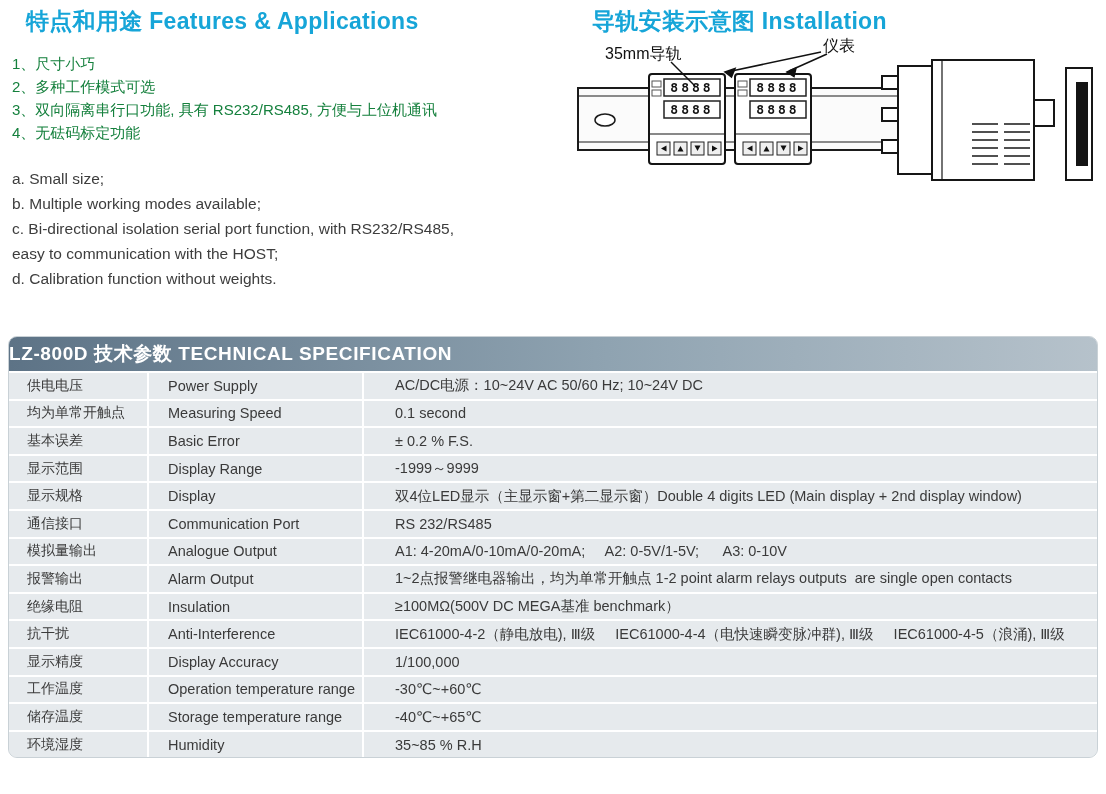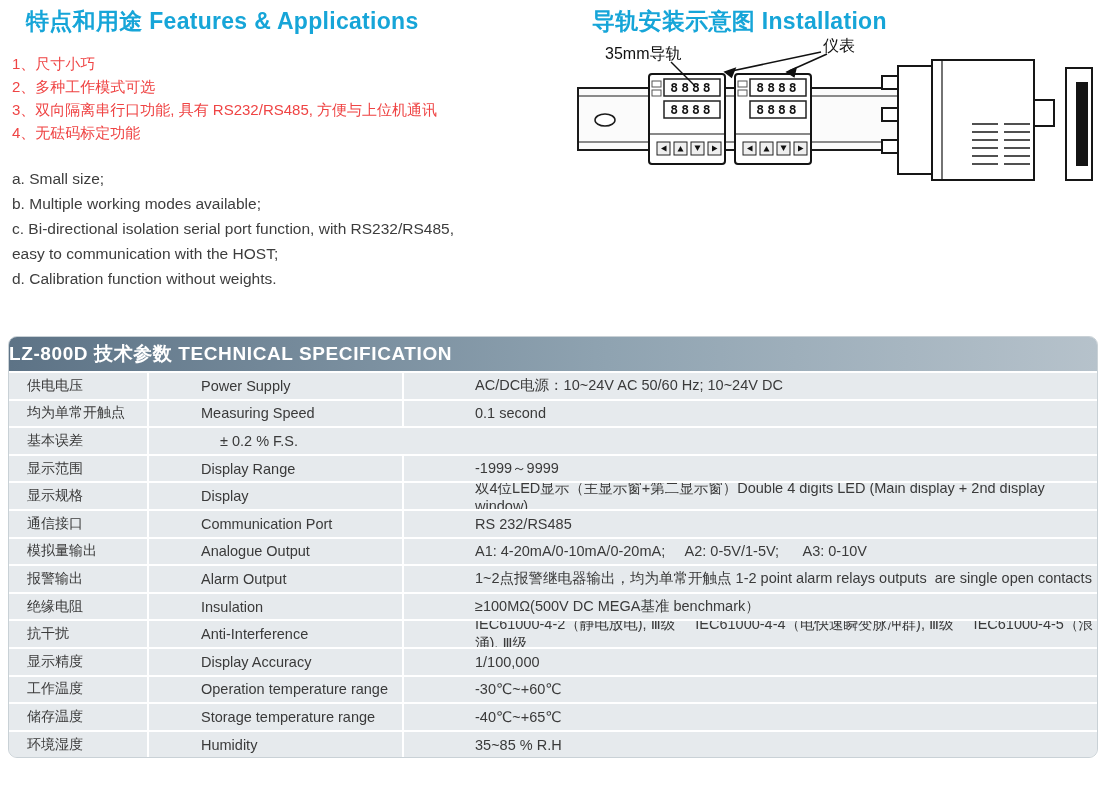--- a/index.html
+++ b/index.html
@@ -7,21 +7,21 @@
   body {
     position:relative; background:#ffffff;
     font-family:"Liberation Sans","DejaVu Sans",sans-serif;
     color:#3c3c3c; overflow:hidden;
   }
   .section-heading { font-size:23px; font-weight:bold; color:#16a5d8; letter-spacing:0.3px;margin-left:14px; }
 
   
   #features { position:absolute; left:12px; top:6px; width:520px; }
   .cn-list { margin-top:15px; }
-  .cn-item { font-size:15px; line-height:23px; color:#ef4444; }
+  .cn-item { font-size:15px; line-height:23px; color:#15803d; }
   .en-list { margin-top:22px; width:470px; }
   .en-item { font-size:15.5px; line-height:25px; color:#3d3d3d; }
 
   
   #installation-heading { position:absolute; left:578px; top:6px; }
   #diagram { position:absolute; left:575px; top:36px; width:530px; height:170px; }
   #diagram svg { position:absolute; left:0; top:0; }
   .diagram-label { position:absolute; font-weight:normal; font-size:16px; color:#101010; white-space:nowrap; }
   #rail-label  { left:30px; top:8px; }
   #meter-label { left:248px; top:0px; }
@@ -30,24 +30,24 @@
   .spec-table {
     position:absolute; left:8px; top:336px; width:1090px;
     border:1px solid #c9d1d6; border-radius:9px; overflow:hidden;
     background:#e6eaed;
   }
   .spec-header {
     height:34px; display:flex; align-items:center; 
     background:linear-gradient(90deg,#5d7386 0%,#8fa3b1 55%,#b6c2cb 100%);
   }
   .spec-title { color:#ffffff; font-size:19px; font-weight:bold; letter-spacing:0.6px; }
-  .trow { display:flex; height:27.6px; background:#e6eaed; border-top:2px solid #ffffff;gap:40px; }
+  .trow { display:flex; height:27.6px; background:#e6eaed; border-top:2px solid #ffffff; }
   .c1 { width:140px; padding-left:18px; display:flex; align-items:center;
         font-size:14px; color:#3a3a3a; border-right:2px solid #ffffff; }
-  .c2 { width:215px; padding-left:12px; display:flex; align-items:center;
+  .c2 { width:215px; padding-left:19px; display:flex; align-items:center;
         font-size:14.5px; color:#3a3a3a; border-right:2px solid #ffffff; }
   .c3 { flex:1; padding-left:31px; display:flex; align-items:center;
         font-size:14.5px; color:#3a3a3a; white-space:pre-wrap; overflow:hidden; }
 </style>
 </head>
 <body>
 
 <div id="features">
   <div class="section-heading">特点和用途 Features &amp; Applications</div>
   <div class="cn-list">
@@ -177,20 +177,21 @@
     <div class="c2">Power Supply</div>
     <div class="c3">AC/DC电源：10~24V AC 50/60 Hz; 10~24V DC</div>
   </div>
   <div class="trow">
     <div class="c1">均为单常开触点</div>
     <div class="c2">Measuring Speed</div>
     <div class="c3">0.1 second</div>
   </div>
   <div class="trow">
     <div class="c1">基本误差</div>
+    <div class="c2">Basic Error</div>
     <div class="c3">± 0.2 % F.S.</div>
   </div>
   <div class="trow">
     <div class="c1">显示范围</div>
     <div class="c2">Display Range</div>
     <div class="c3">-1999～9999</div>
   </div>
   <div class="trow">
     <div class="c1">显示规格</div>
     <div class="c2">Display</div>

